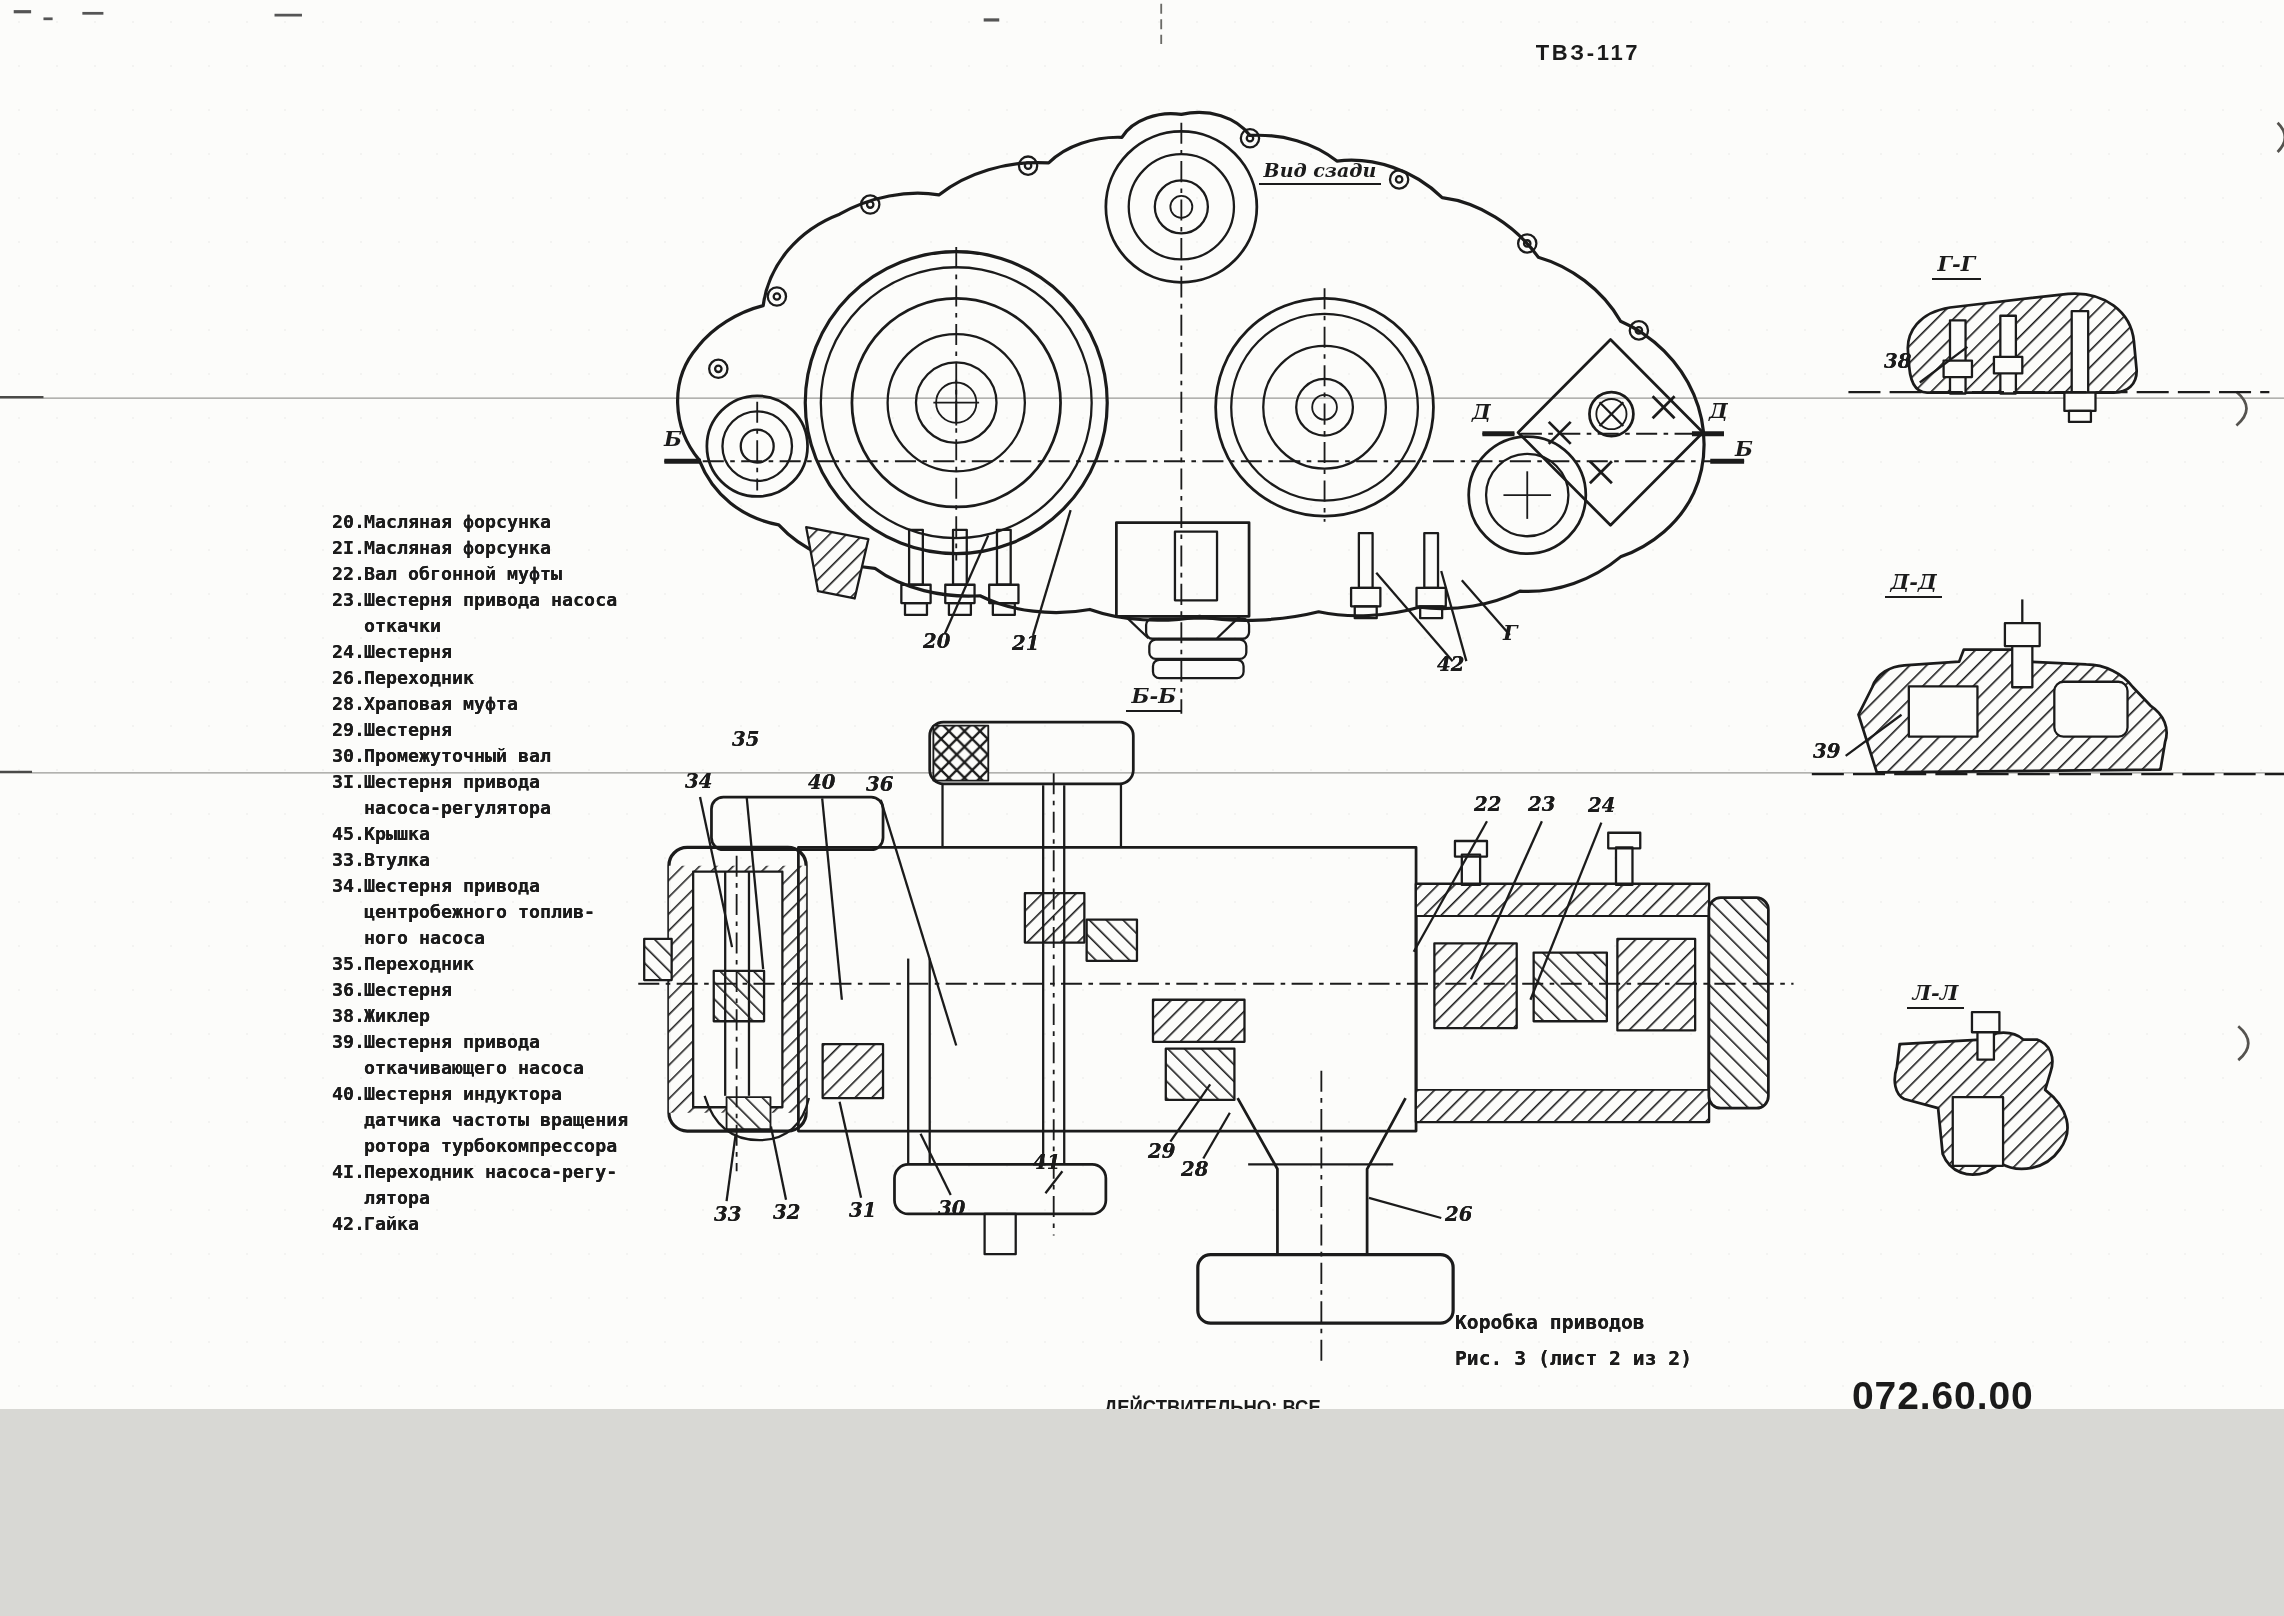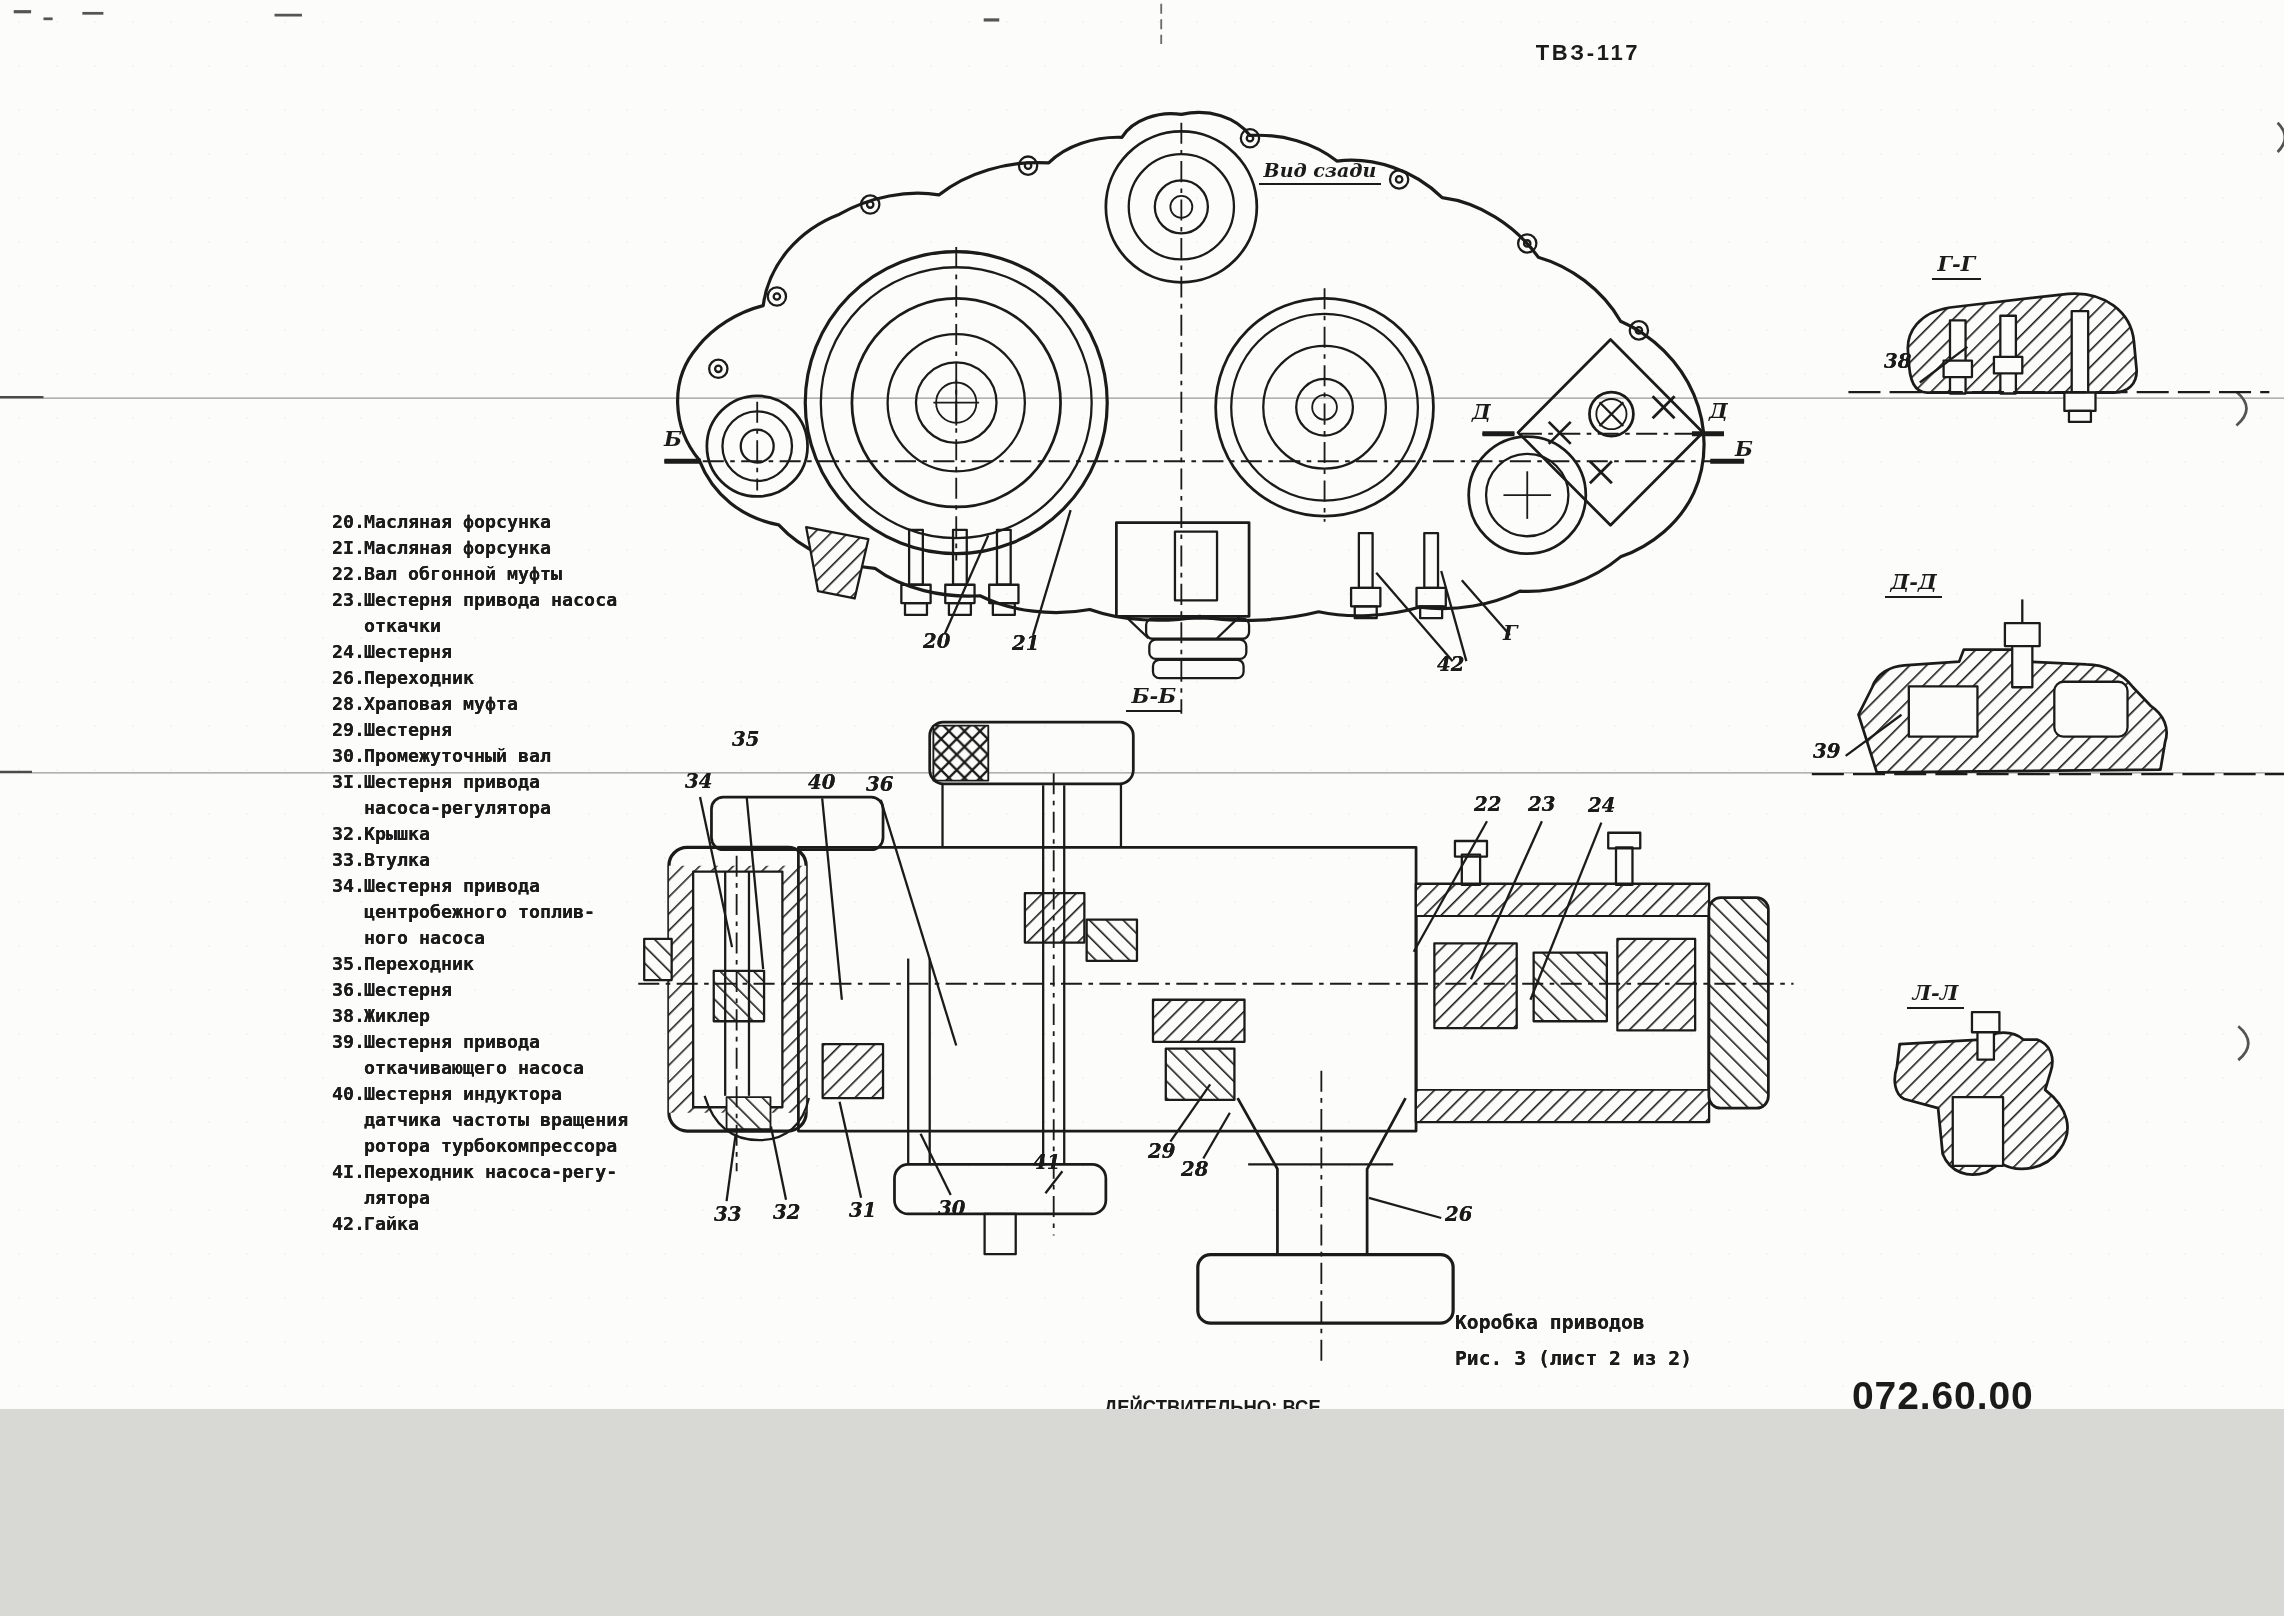--- a/index.html
+++ b/index.html
@@ -361,21 +361,21 @@
     <div class="pl-item"><span class="pl-num">22.</span><span class="pl-text">Вал обгонной муфты</span></div>
     <div class="pl-item"><span class="pl-num">23.</span><span class="pl-text">Шестерня привода насоса
 откачки</span></div>
     <div class="pl-item"><span class="pl-num">24.</span><span class="pl-text">Шестерня</span></div>
     <div class="pl-item"><span class="pl-num">26.</span><span class="pl-text">Переходник</span></div>
     <div class="pl-item"><span class="pl-num">28.</span><span class="pl-text">Храповая муфта</span></div>
     <div class="pl-item"><span class="pl-num">29.</span><span class="pl-text">Шестерня</span></div>
     <div class="pl-item"><span class="pl-num">30.</span><span class="pl-text">Промежуточный вал</span></div>
     <div class="pl-item"><span class="pl-num">3I.</span><span class="pl-text">Шестерня привода
 насоса-регулятора</span></div>
-    <div class="pl-item"><span class="pl-num">32.</span><span class="pl-text">Крышка</span></div>
+    <div class="pl-item"><span class="pl-num">45.</span><span class="pl-text">Крышка</span></div>
     <div class="pl-item"><span class="pl-num">33.</span><span class="pl-text">Втулка</span></div>
     <div class="pl-item"><span class="pl-num">34.</span><span class="pl-text">Шестерня привода
 центробежного топлив-
 ного насоса</span></div>
     <div class="pl-item"><span class="pl-num">35.</span><span class="pl-text">Переходник</span></div>
     <div class="pl-item"><span class="pl-num">36.</span><span class="pl-text">Шестерня</span></div>
     <div class="pl-item"><span class="pl-num">38.</span><span class="pl-text">Жиклер</span></div>
     <div class="pl-item"><span class="pl-num">39.</span><span class="pl-text">Шестерня привода
 откачивающего насоса</span></div>
     <div class="pl-item"><span class="pl-num">40.</span><span class="pl-text">Шестерня индуктора

